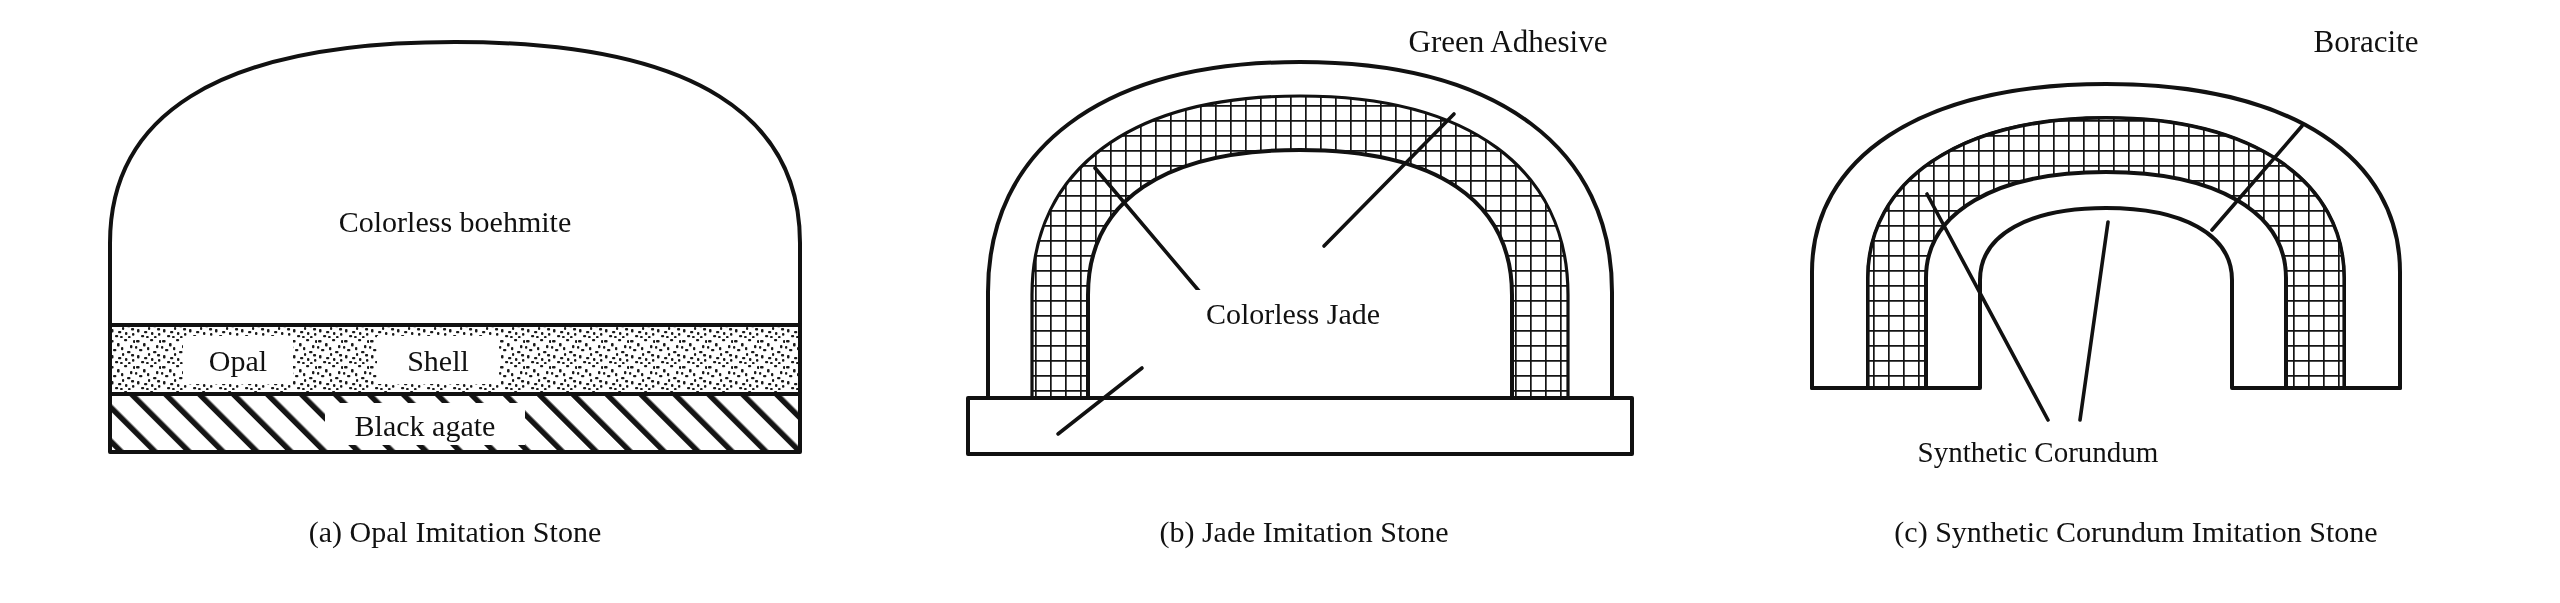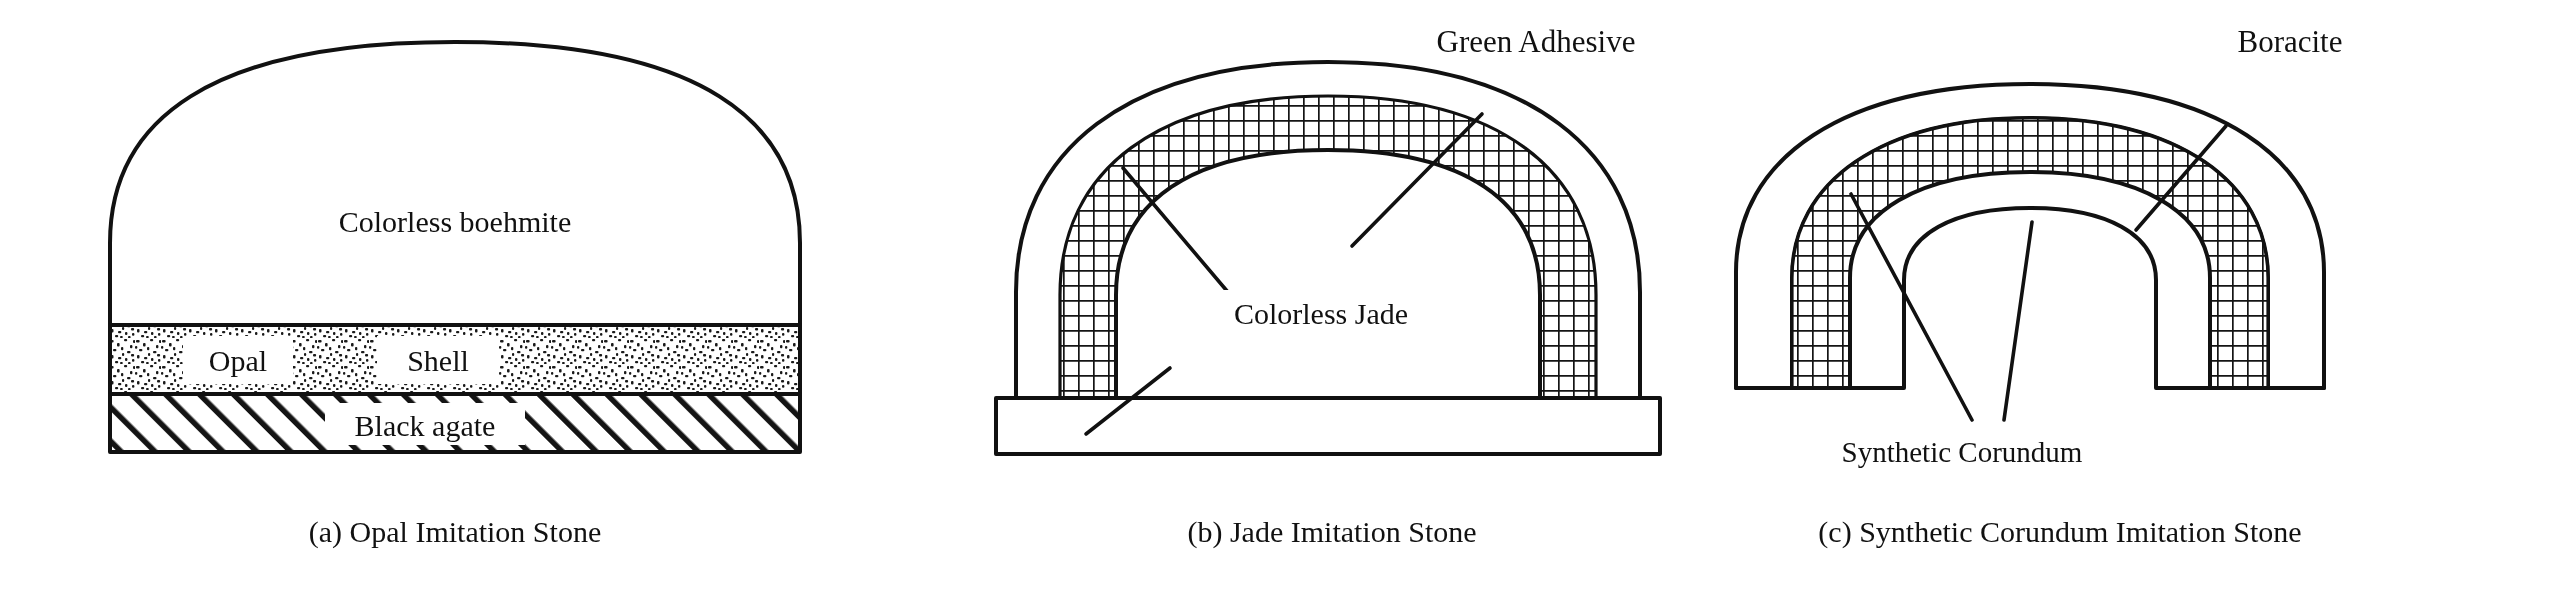--- a/index.html
+++ b/index.html
@@ -21,22 +21,22 @@
     background: #ffffff;
   }
   svg.panel {
     display: block;
   }
   .panel-wrap {
     position: absolute;
     top: 0;
   }
   #panel-a-wrap { left: 5px;    width: 900px;  height: 603px; }
-  #panel-b-wrap { left: 928px;  width: 820px;  height: 441px; }
-  #panel-c-wrap { left: 1632px; width: 840px;  height: 464px; }
+  #panel-b-wrap { left: 900px;  width: 820px;  height: 441px; }
+  #panel-c-wrap { left: 1708px; width: 840px;  height: 464px; }
 
   text {
     font-family: "Liberation Serif", "DejaVu Serif", serif;
     fill: #111111;
   }
   .lbl-inner   { font-size: 30px; }
   .lbl-callout { font-size: 31px; }
   .lbl-small   { font-size: 29px; }
   .caption     { font-size: 30px; }
 

